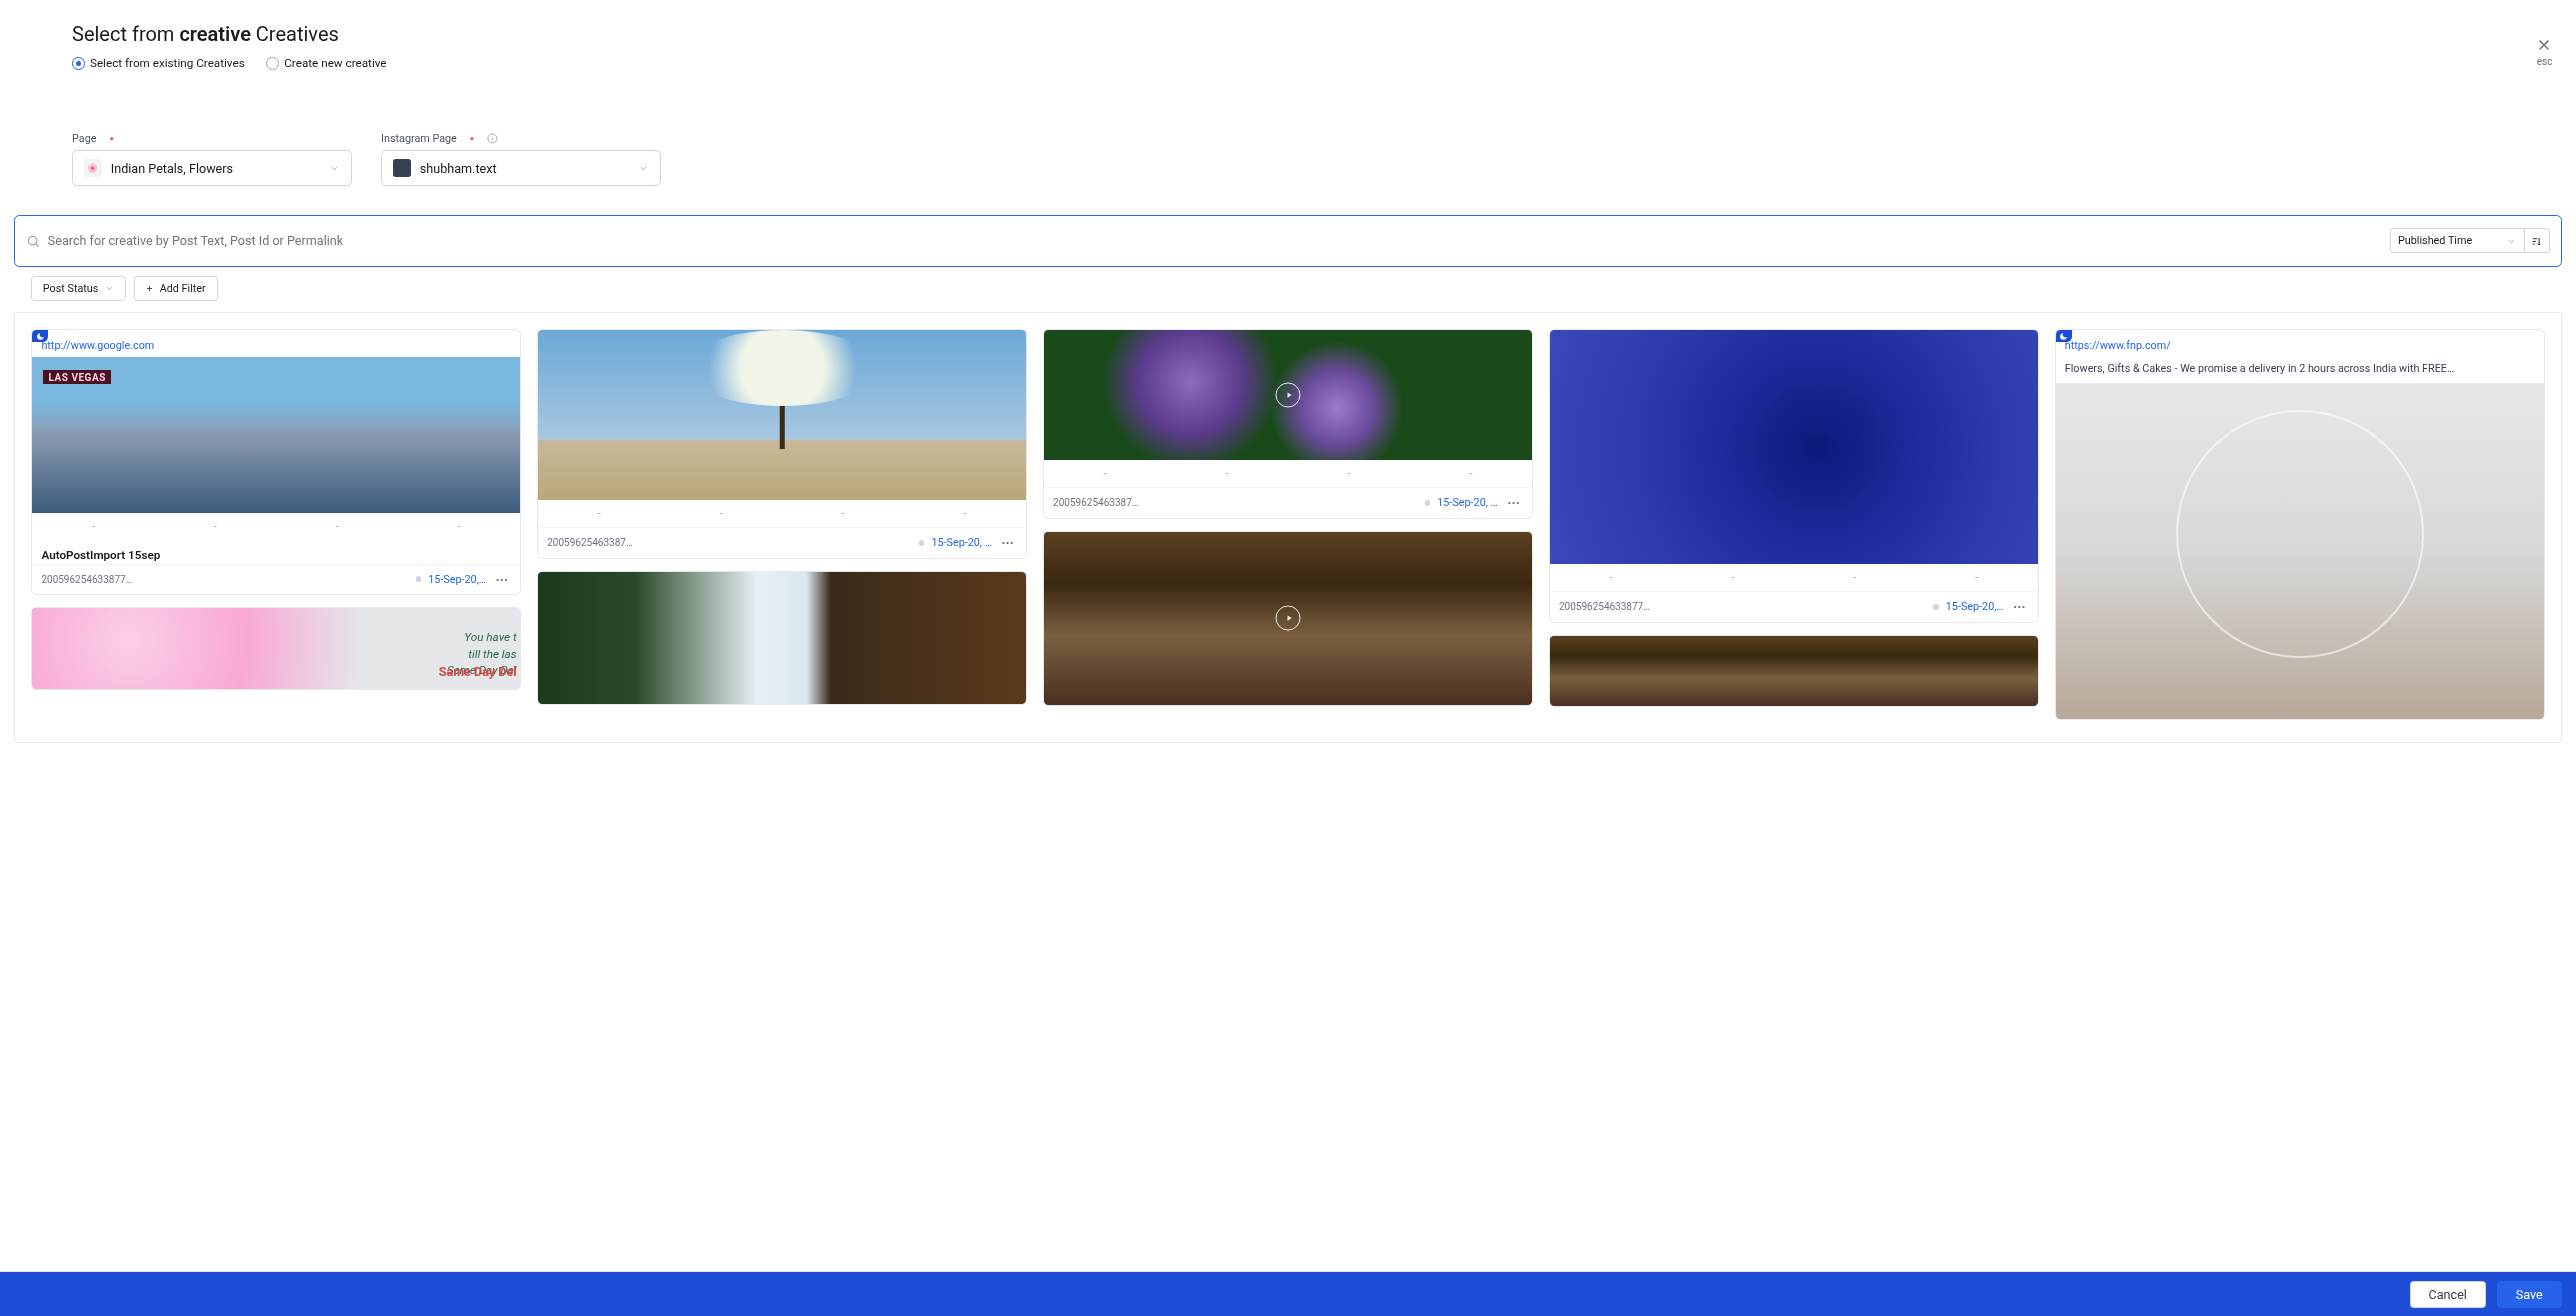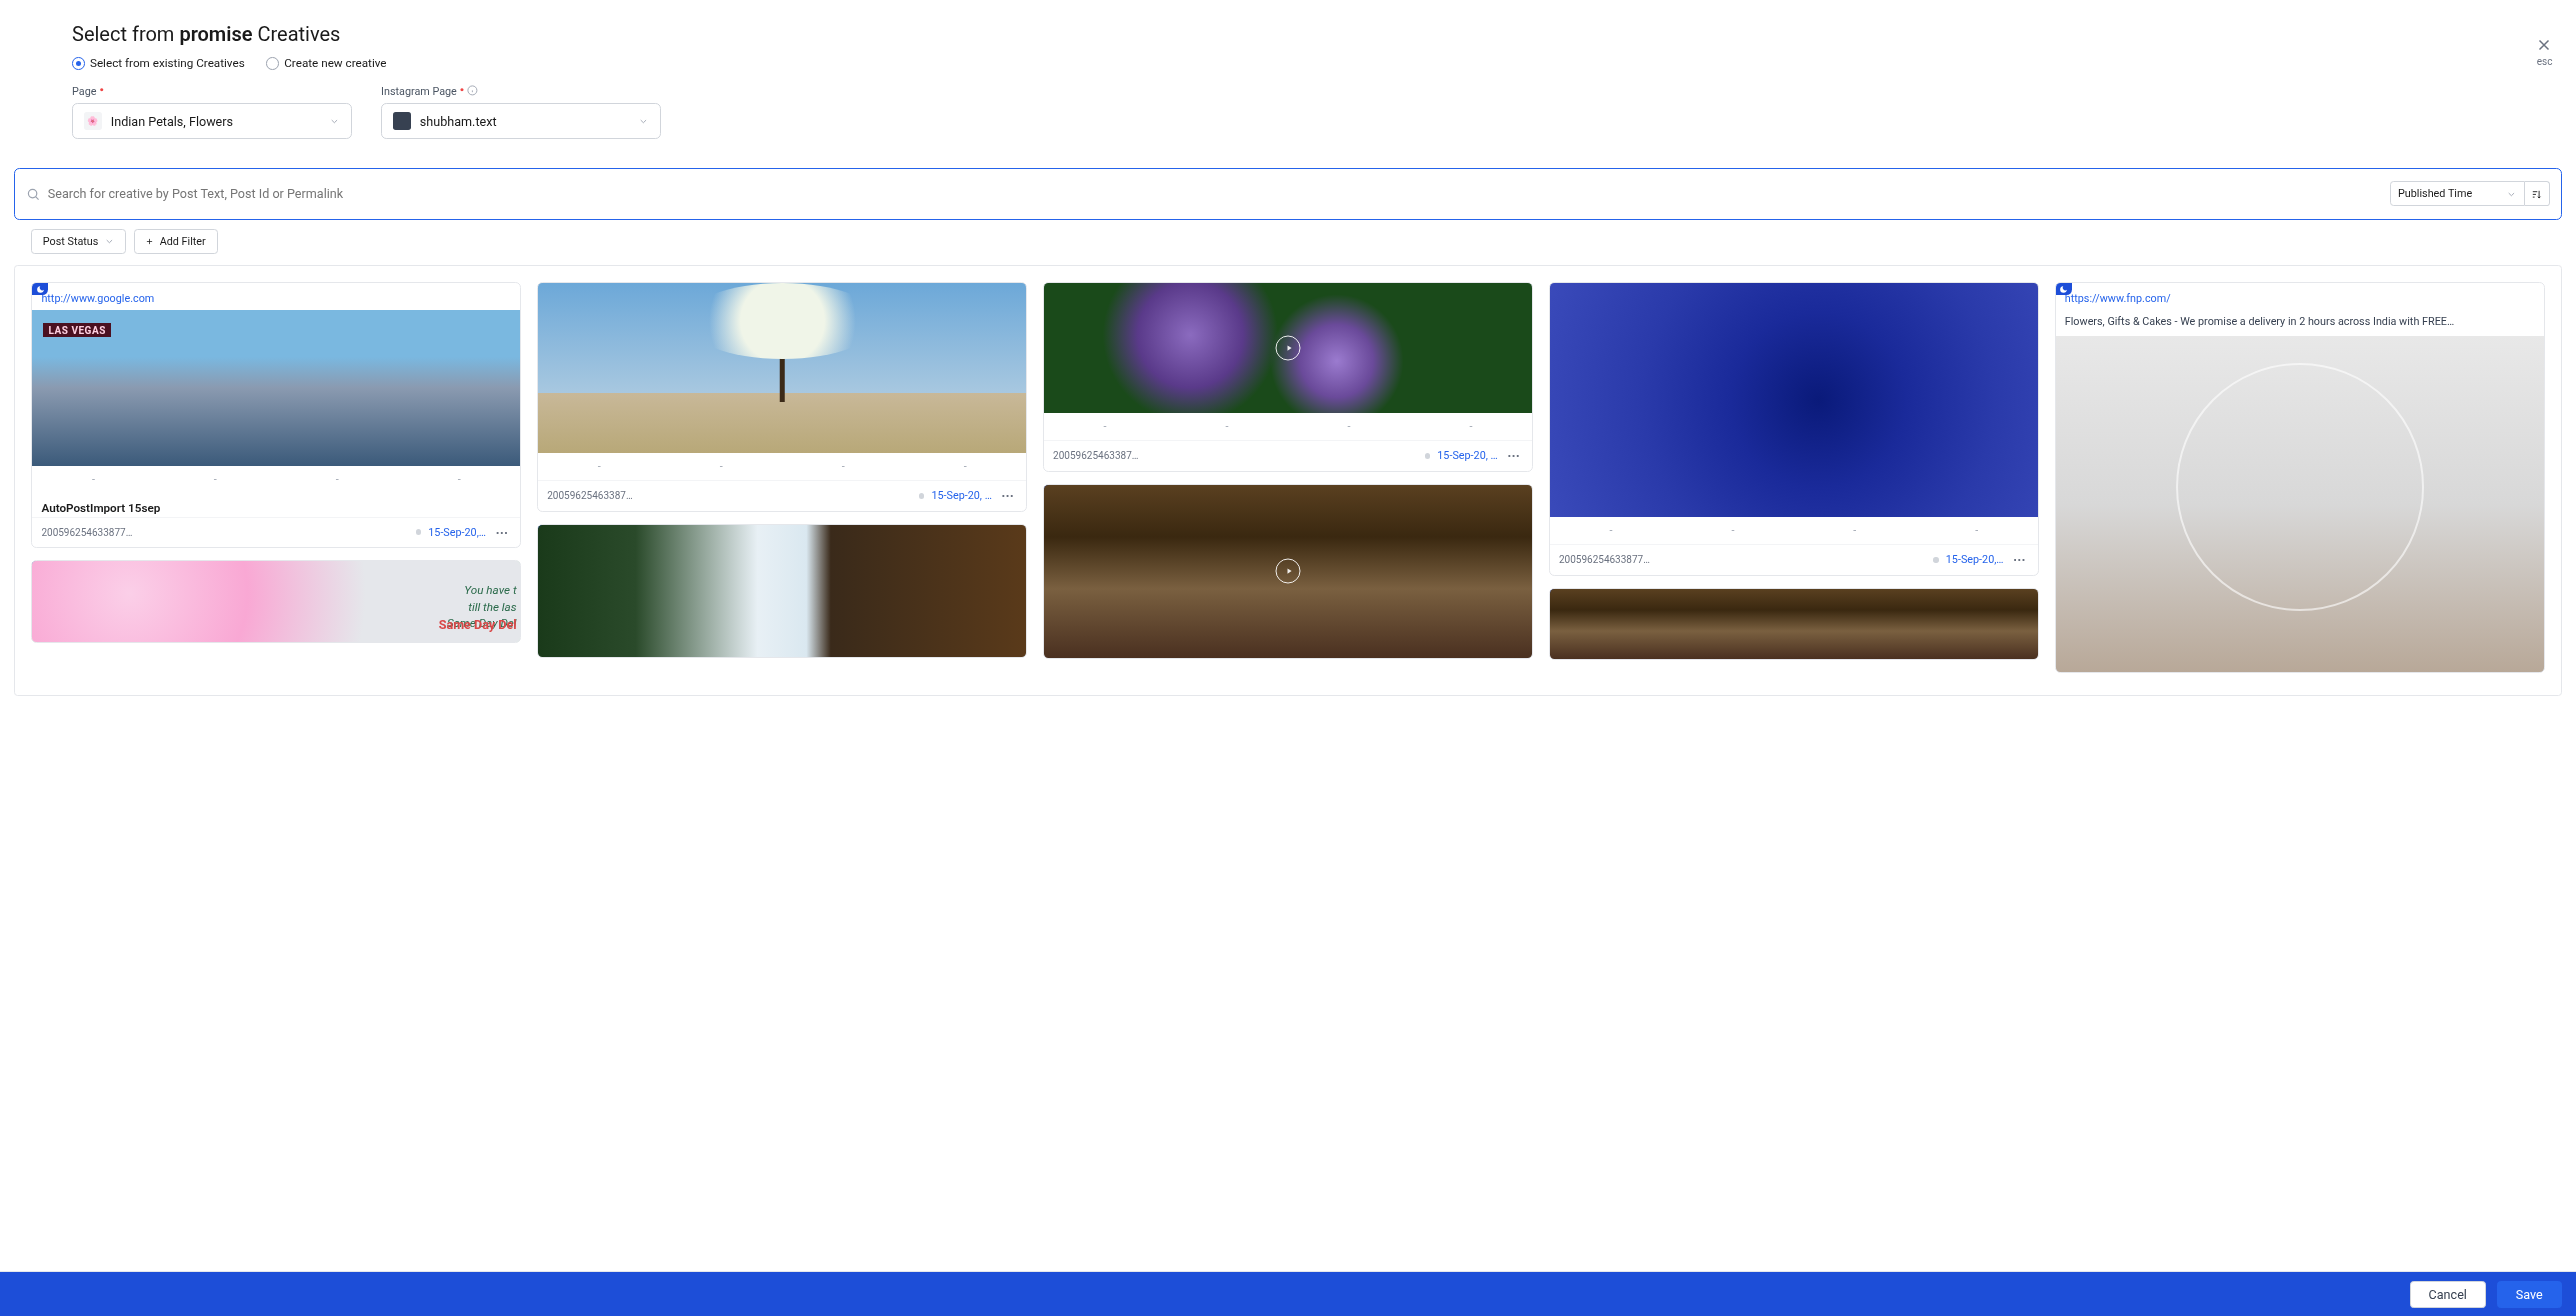--- a/index.html
+++ b/index.html
@@ -11,21 +11,21 @@
     .close-btn svg { width: 18px; height: 18px; display: block; margin: 0 auto 1.8px; }
     .close-btn-label { font-size: 10px; color: #6b7280; }
     .radio-row { display: flex; gap: 21.6px; margin-top: 10.8px; }
     .radio-item { display: flex; align-items: center; gap: 5.4px; cursor: pointer; }
     .radio-outer { width: 12.6px; height: 12.6px; border: 1.4px solid #9ca3af; border-radius: 50%; display: inline-flex; align-items: center; justify-content: center; }
     .radio-outer.checked { border-color: #2563eb; }
     .radio-inner { width: 5.4px; height: 5.4px; background: #2563eb; border-radius: 50%; }
     .radio-label { font-size: 11.7px; }
     .page-selectors { display: flex; gap: 29px; margin-top: 14.4px; }
     .field { display: flex; flex-direction: column; gap: 5.4px; }
-    .field-label { font-size: 10.8px; color: #4b5563; display: flex; align-items: flex-start; gap: 3px; }
+    .field-label { font-size: 10.8px; color: #4b5563; display: flex; align-items: center; gap: 13px; margin-top: 47px; }
     .required { color: #ef4444; font-size: 7.2px; }
     .info-icon-wrap { width: 10.8px; height: 10.8px; color: #9ca3af; }
     .select-box { width: 280px; height: 36px; border: 0.9px solid #d1d5db; border-radius: 5.4px; display: flex; align-items: center; padding: 0 10.8px; gap: 9px; cursor: pointer; }
     .select-avatar { width: 18px; height: 18px; border-radius: 2.7px; background: #f3f4f6; display: inline-flex; align-items: center; justify-content: center; font-size: 9px; }
     .select-text { flex: 1; font-size: 12.6px; }
     .chevron { width: 10.8px; height: 10.8px; color: #9ca3af; }
     .search-bar-wrap { margin: 14.4px 14.4px 0 14.4px; border: 1.4px solid #2563eb; border-radius: 5.4px; display: flex; align-items: center; gap: 7.2px; padding: 0 10.8px; height: 52px; }
     .search-icon { width: 14.4px; height: 14.4px; color: #9ca3af; }
     .search-input { flex: 1; border: none; outline: none; font-size: 12.6px; background: transparent; }
     .sort-wrap { display: flex; gap: 0; margin-left: 10.8px; }
@@ -82,21 +82,21 @@
     .bg-ferris::before { content: ""; position: absolute; top: 8%; left: 50%; width: 50%; aspect-ratio: 1; border: 2.7px solid rgba(255,255,255,0.6); border-radius: 50%; transform: translateX(-50%); }
     .sameday { position: relative; }
     .sameday::after { content: "You have t\A till the las\A Same Day Del"; white-space: pre; position: absolute; right: 3.6px; top: 21.6px; font-style: italic; color: #2a6a4a; font-size: 11.7px; text-align: right; line-height: 1.4; }
     .sameday::before { content: "Same Day Del"; position: absolute; right: 3.6px; top: 56px; color: #d94848; font-size: 12.6px; font-weight: 700; z-index: 1; }
   </style>
 </head>
 <body>
 
 <div class="modal-header">
   <div class="modal-title">
-    <span>Select from </span><strong>promise</strong><span> Creatives</span>
+    <span>Select from </span><strong>creative</strong><span> Creatives</span>
   </div>
   <div class="close-btn">
     <svg viewBox="0 0 24 24" fill="none" stroke="currentColor" stroke-width="2">
         <path d="M18 6L6 18M6 6l12 12"></path>
       </svg>
     <div class="close-btn-label">esc</div>
   </div>
   <div class="radio-row">
     <div class="radio-item">
       <span class="radio-outer checked">

